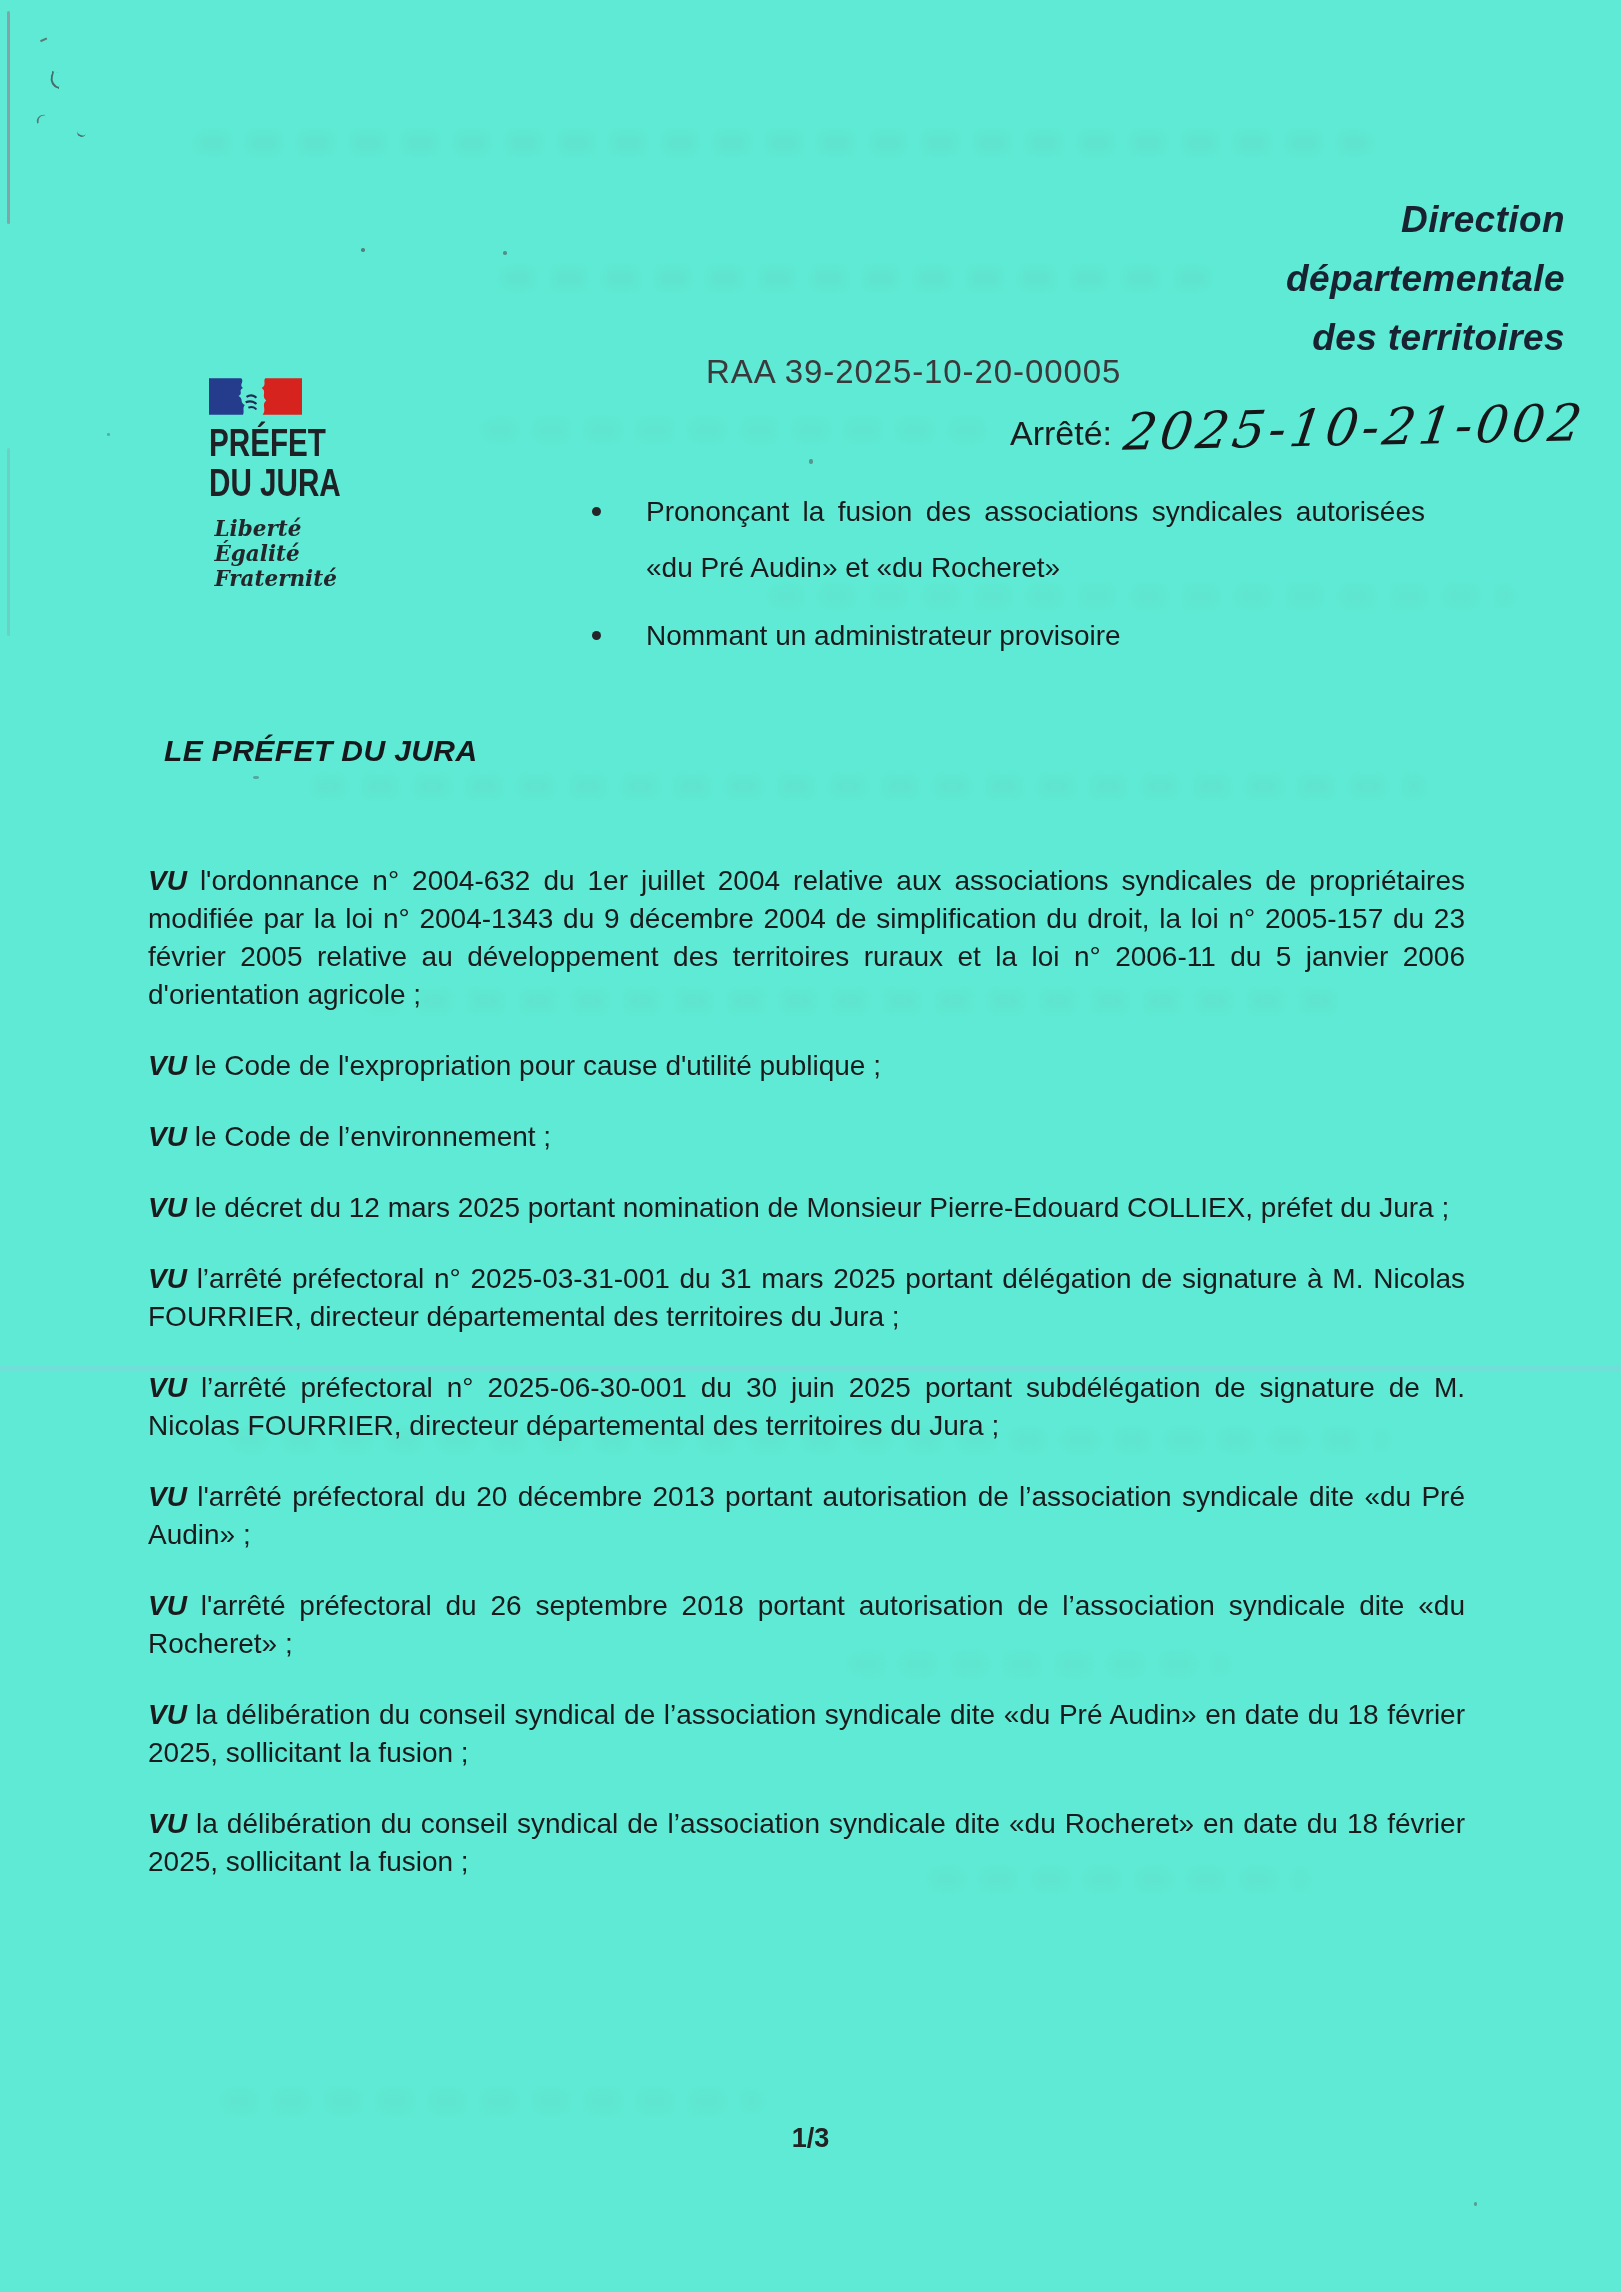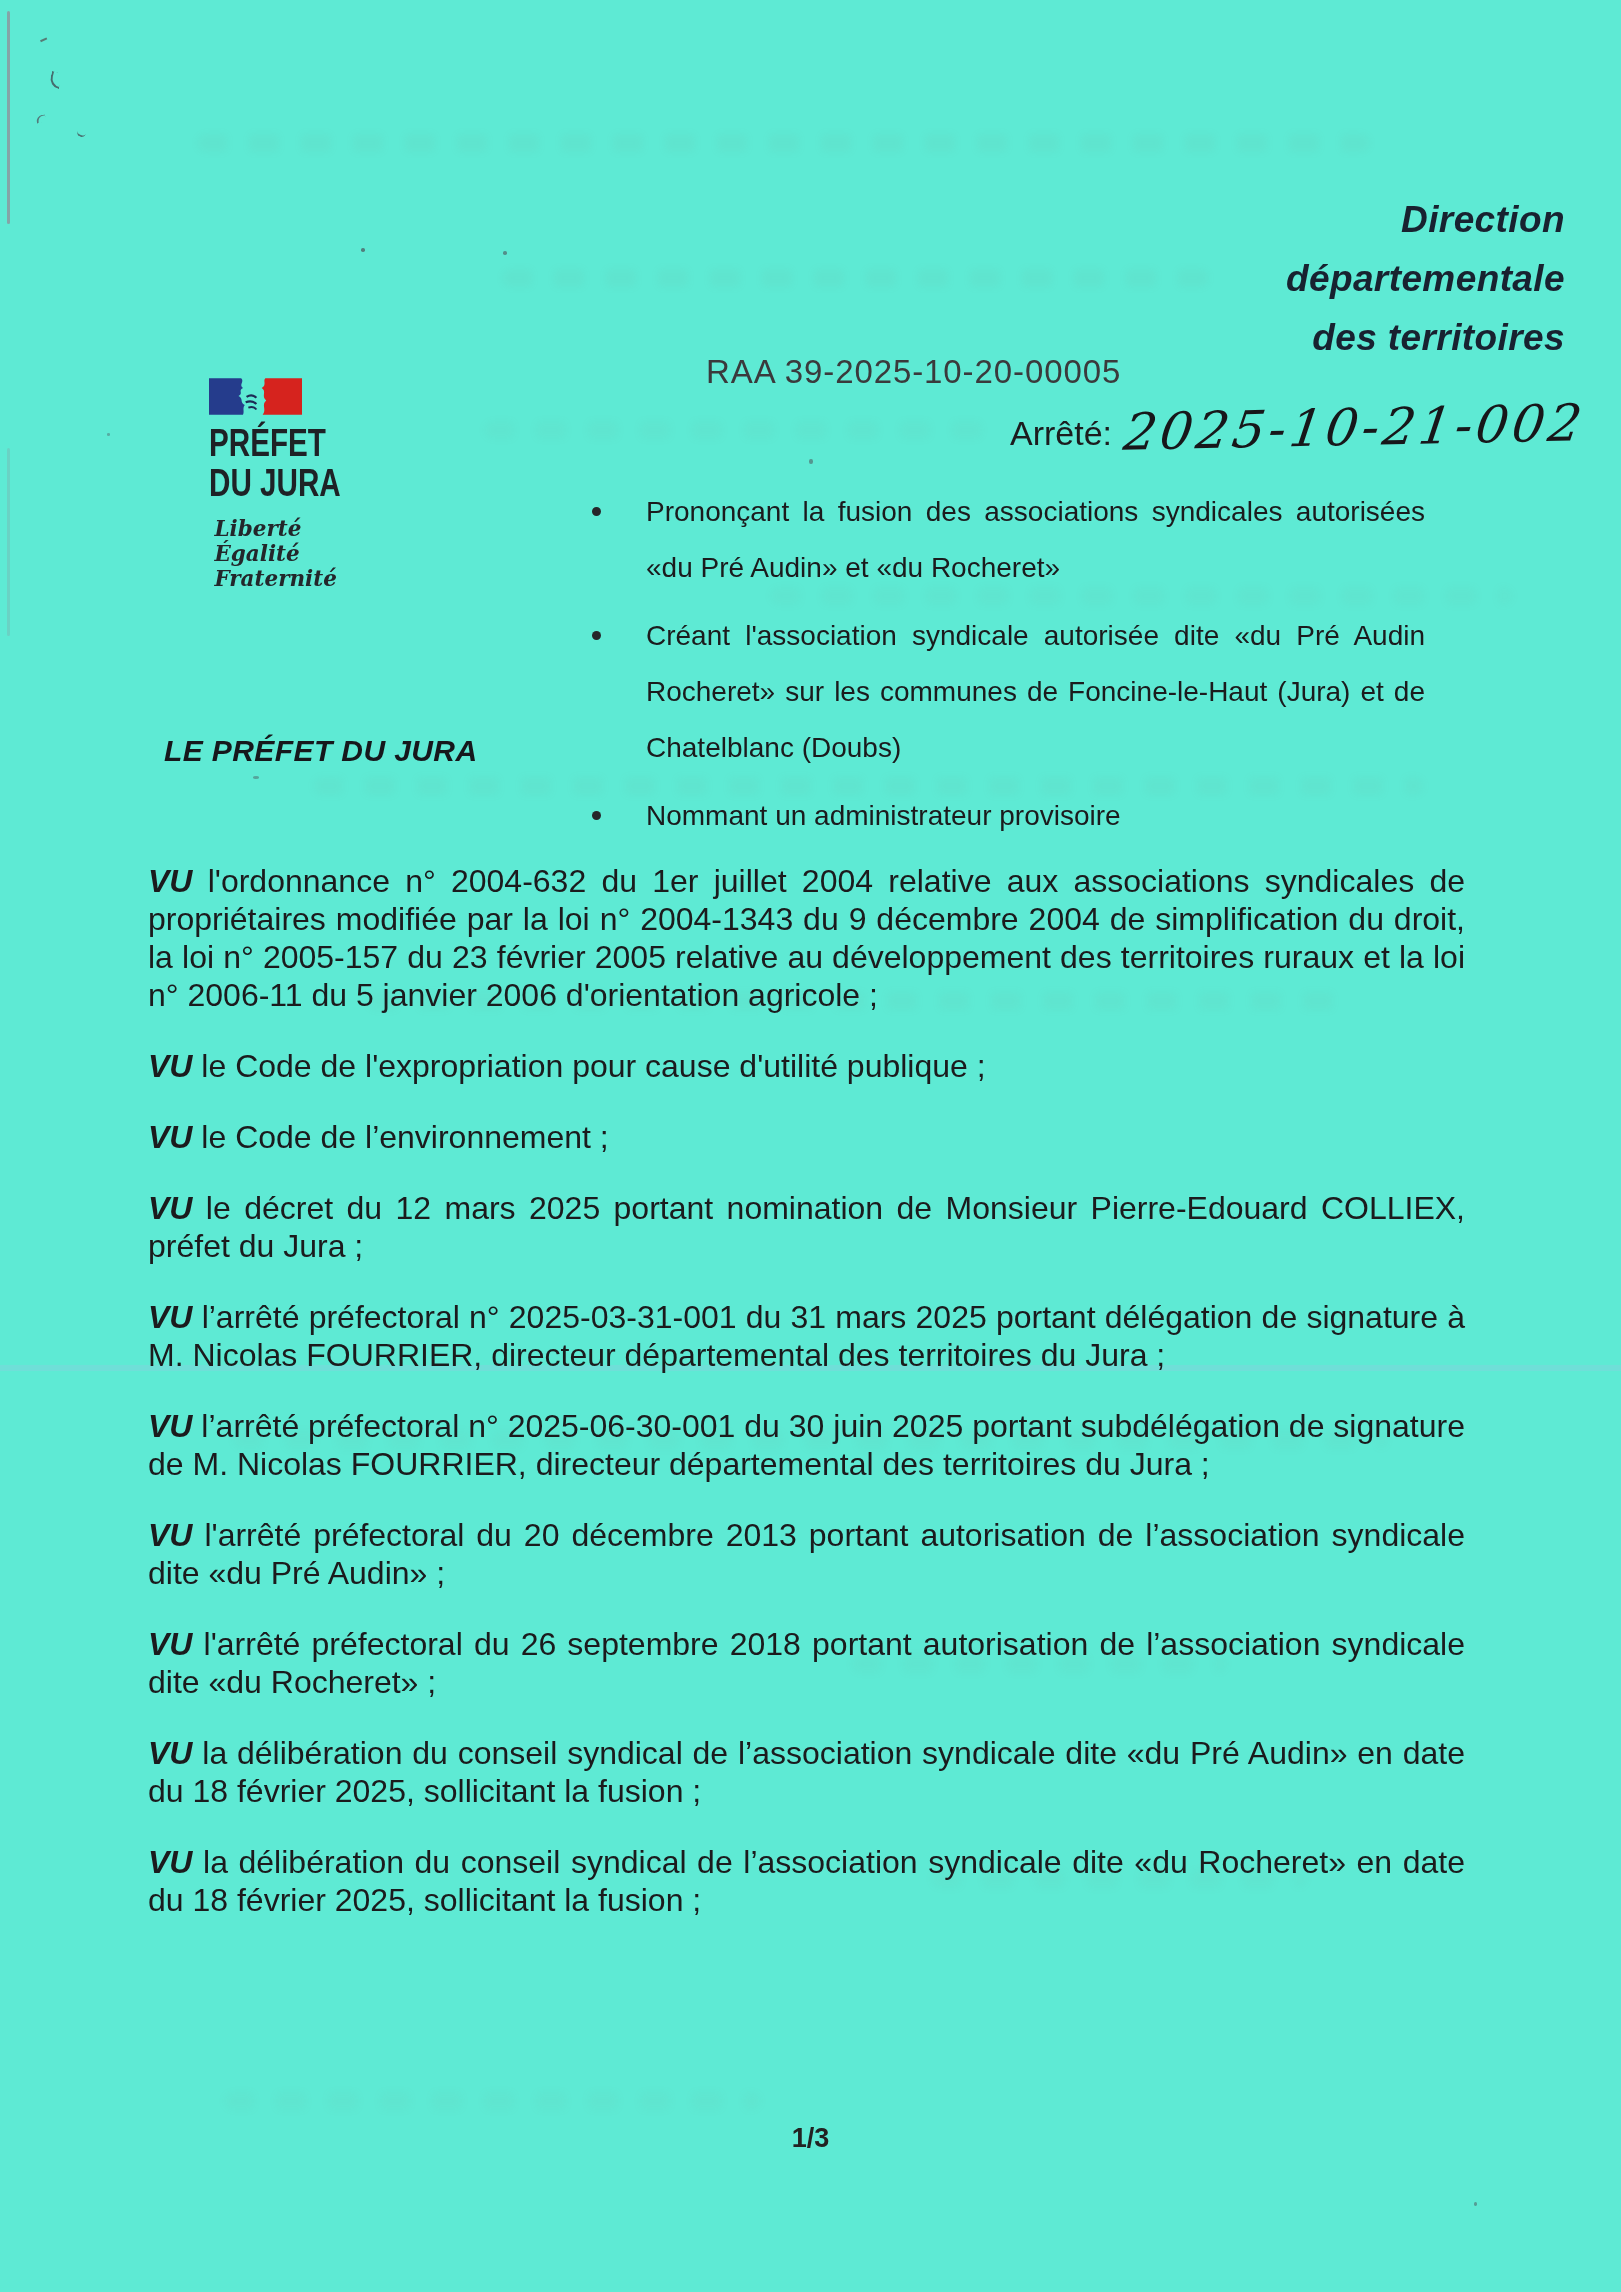--- a/index.html
+++ b/index.html
@@ -83,21 +83,21 @@
   }
   
   .issuer{
     position:absolute;left:164px;top:734px;
     font-weight:700;font-style:italic;font-size:30px;color:#16181c;
     letter-spacing:0.4px;
   }
   
   .visas{position:absolute;left:148px;top:862px;width:1317px;}
   .visas p{
-    margin:0 0 33px 0;font-size:32px;line-height:38px;color:#1b1b1d;
+    margin:0 0 33px 0;font-size:28px;line-height:38px;color:#1b1b1d;
     text-align:justify;text-align-last:left;
   }
   .vu{font-weight:700;font-style:italic;}
   
   .pagenum{
     position:absolute;left:0;top:2123px;width:100%;
     text-align:center;font-size:27px;font-weight:600;color:#222;
   }
 </style>
 </head>
@@ -156,21 +156,20 @@
     </div>
   </div>
 
   <div class="arrete-line">
     <span class="arrete-label">Arrêté:</span>
     <span class="handwritten">2025-10-21-002</span>
   </div>
 
   <ul class="subjects">
     <li><span>Prononçant la fusion des associations syndicales autorisées «du Pré Audin» et «du Rocheret»</span></li>
-    <li><span>Créant l'association syndicale autorisée dite «du Pré Audin Rocheret» sur les communes de Foncine-le-Haut (Jura) et de Chatelblanc (Doubs)</span></li>
     <li><span>Nommant un administrateur provisoire</span></li>
   </ul>
 
   <div class="issuer">LE PRÉFET DU JURA</div>
 
   <div class="visas">
     <p><span class="vu">VU</span><span> l'ordonnance n° 2004-632 du 1er juillet 2004 relative aux associations syndicales de propriétaires modifiée par la loi n° 2004-1343 du 9 décembre 2004 de simplification du droit, la loi n° 2005-157 du 23 février 2005 relative au développement des territoires ruraux et la loi n° 2006-11 du 5 janvier 2006 d'orientation agricole ;</span></p>
     <p><span class="vu">VU</span><span> le Code de l'expropriation pour cause d'utilité publique ;</span></p>
     <p><span class="vu">VU</span><span> le Code de l’environnement ;</span></p>
     <p><span class="vu">VU</span><span> le décret du 12 mars 2025 portant nomination de Monsieur Pierre-Edouard COLLIEX, préfet du Jura ;</span></p>

